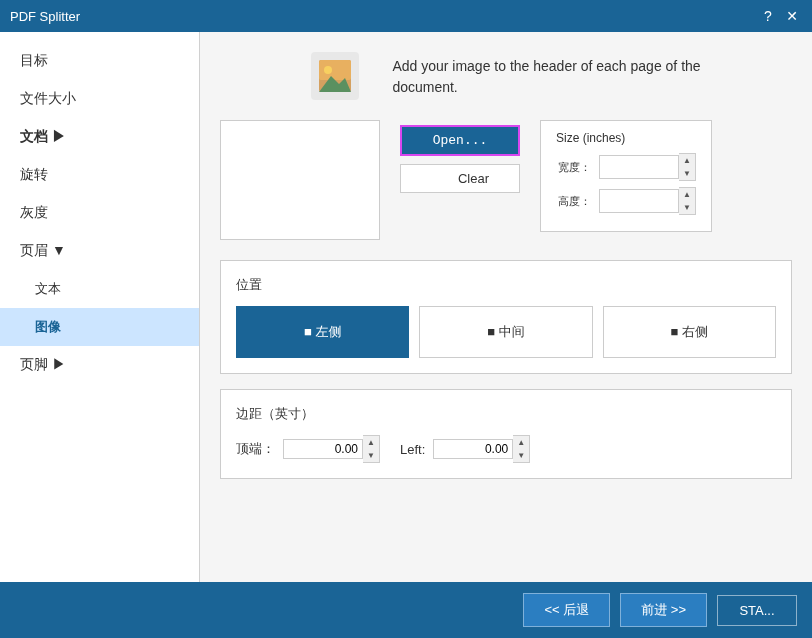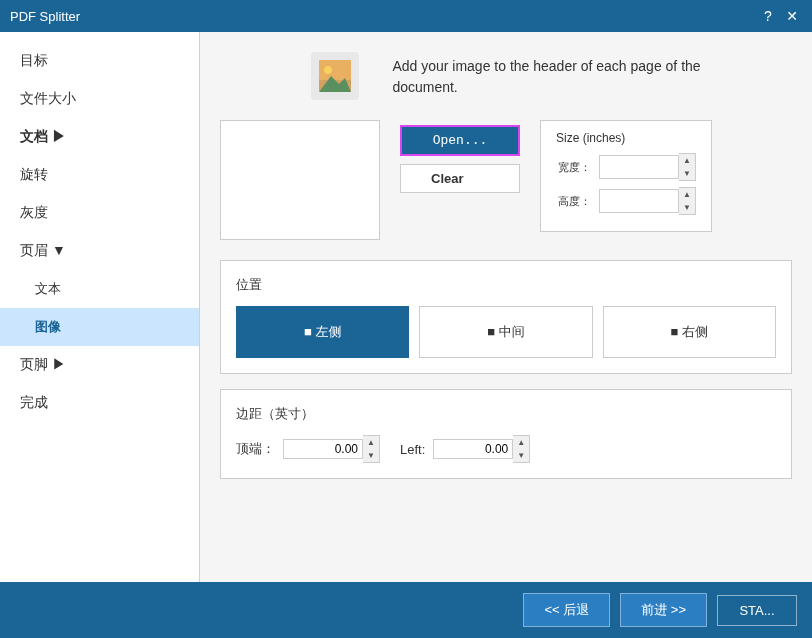--- a/index.html
+++ b/index.html
@@ -164,22 +164,21 @@
     }
 
     .btn-clear {
       background: white;
       color: #333;
       border: 1px solid #ccc;
       padding: 6px 30px;
       cursor: pointer;
       font-size: 13px;
       min-width: 120px;
-      text-align: left;
-      font-weight: bold;
+      text-align: right;
     }
 
     .size-group {
       border: 1px solid #ccc;
       padding: 10px 15px;
       background: white;
       min-width: 160px;
     }
 
     .size-group-legend {
@@ -382,23 +381,20 @@
         <span>页眉 ▼</span>
       </div>
       <div class="sidebar-item sub">
         <span>文本</span>
       </div>
       <div class="sidebar-item sub active">
         <span>图像</span>
       </div>
       <div class="sidebar-item">
         <span>页脚 ▶</span>
-      </div>
-      <div class="sidebar-item">
-        <span>完成</span>
       </div>
     </div>
 
     <div class="main-panel">
 
       <div class="header-section">
         <div class="header-icon">
           <svg width="36" height="36" viewBox="0 0 36 36">
             <rect width="36" height="36" fill="#e8e8e8"></rect>
             <rect x="2" y="2" width="32" height="32" fill="#d4a060" rx="2"></rect>

